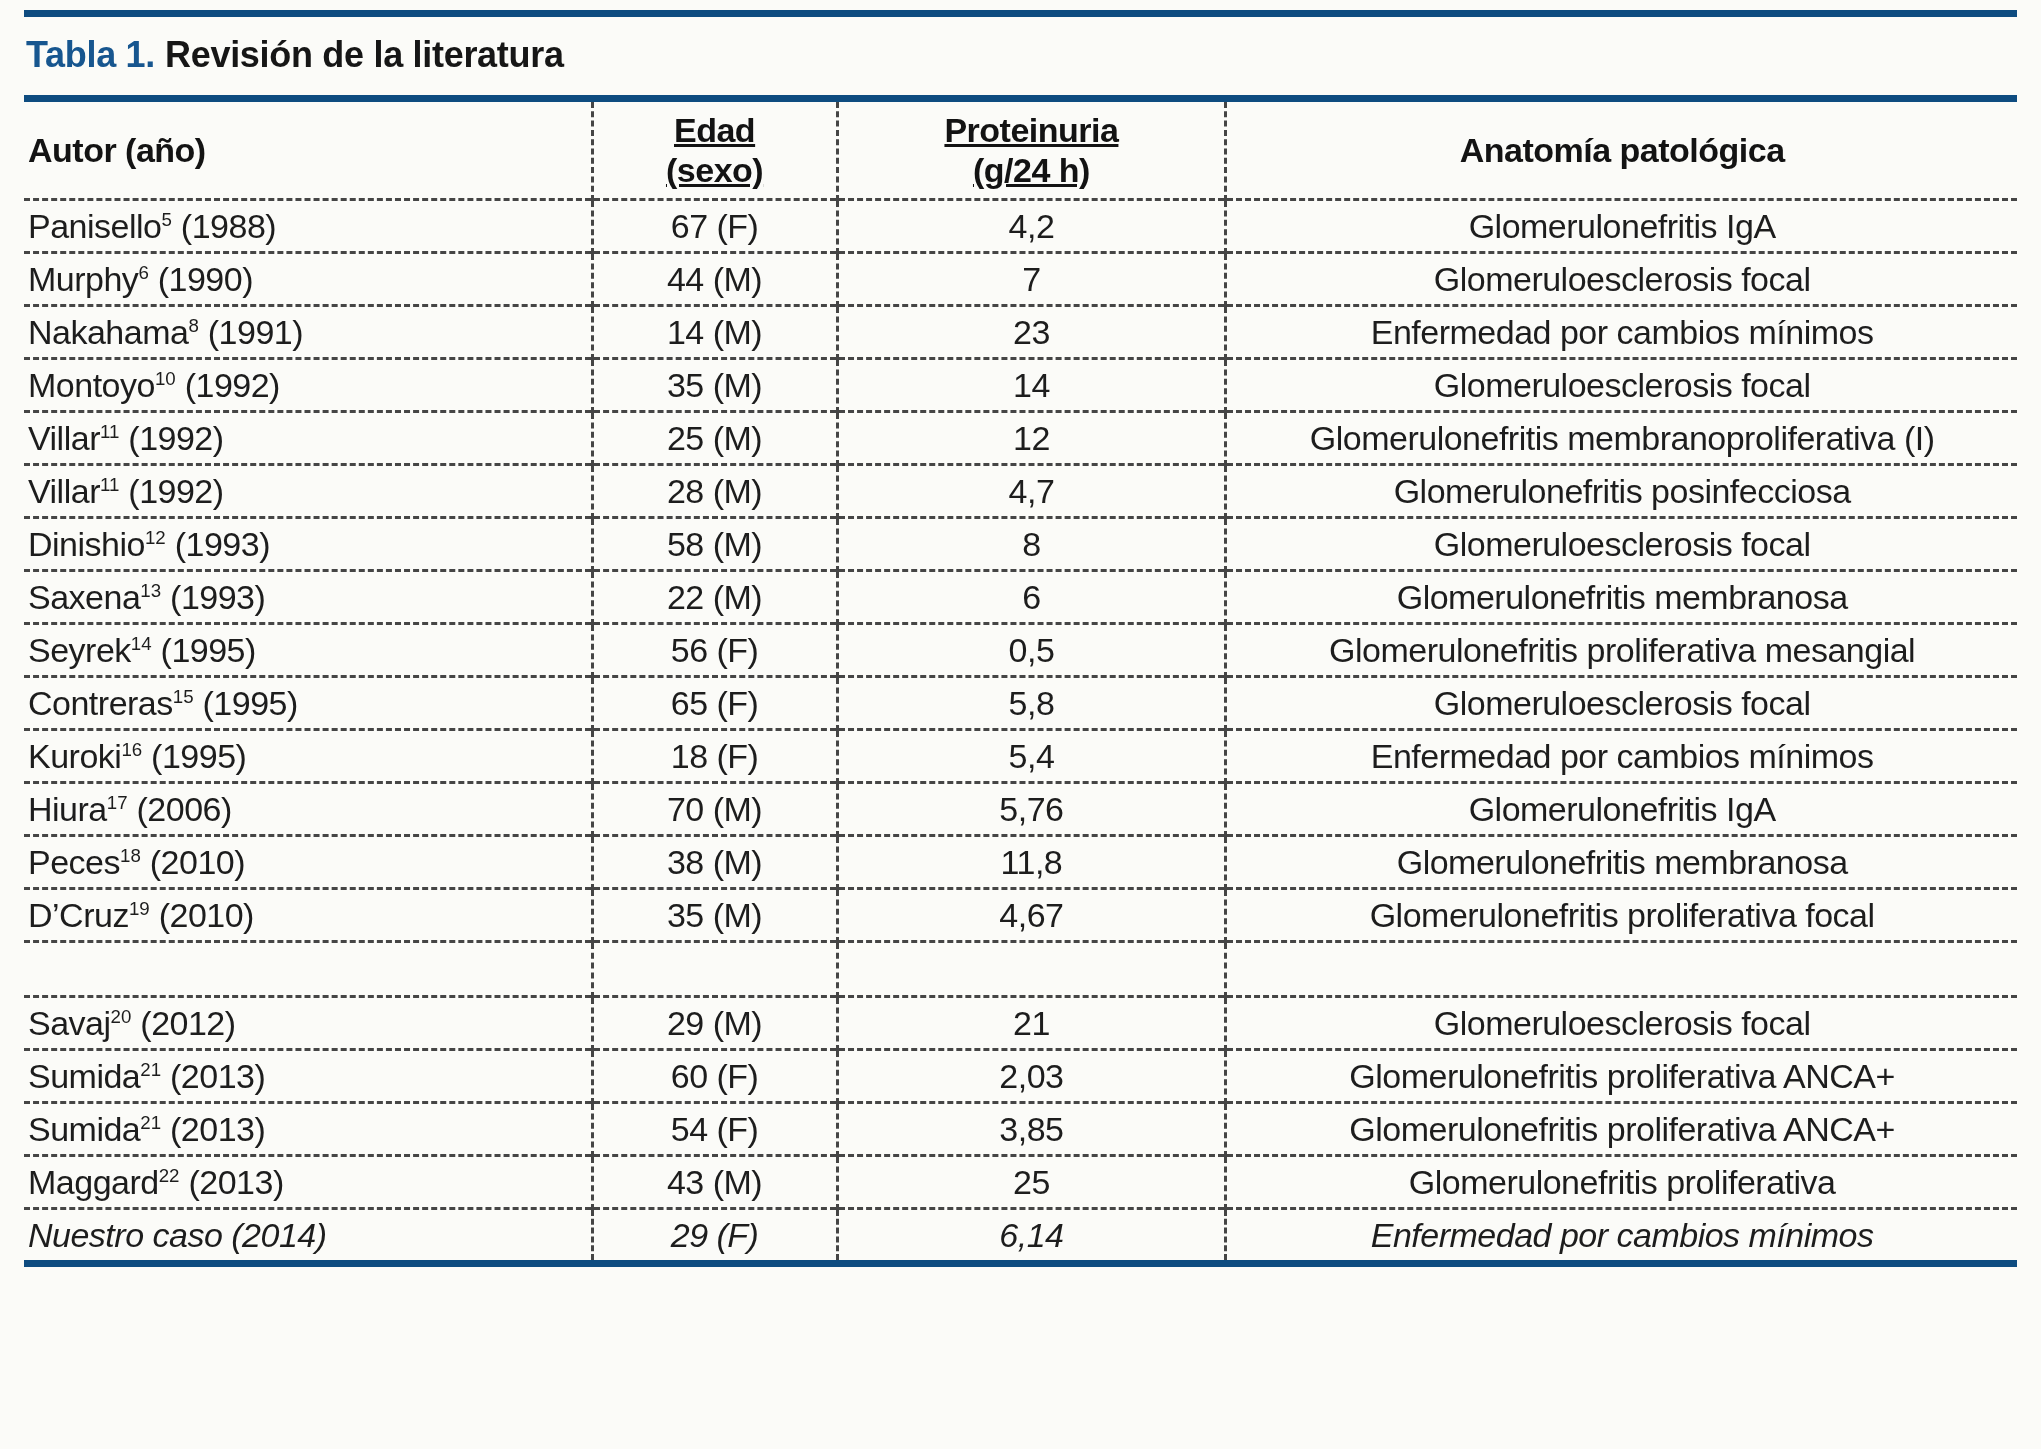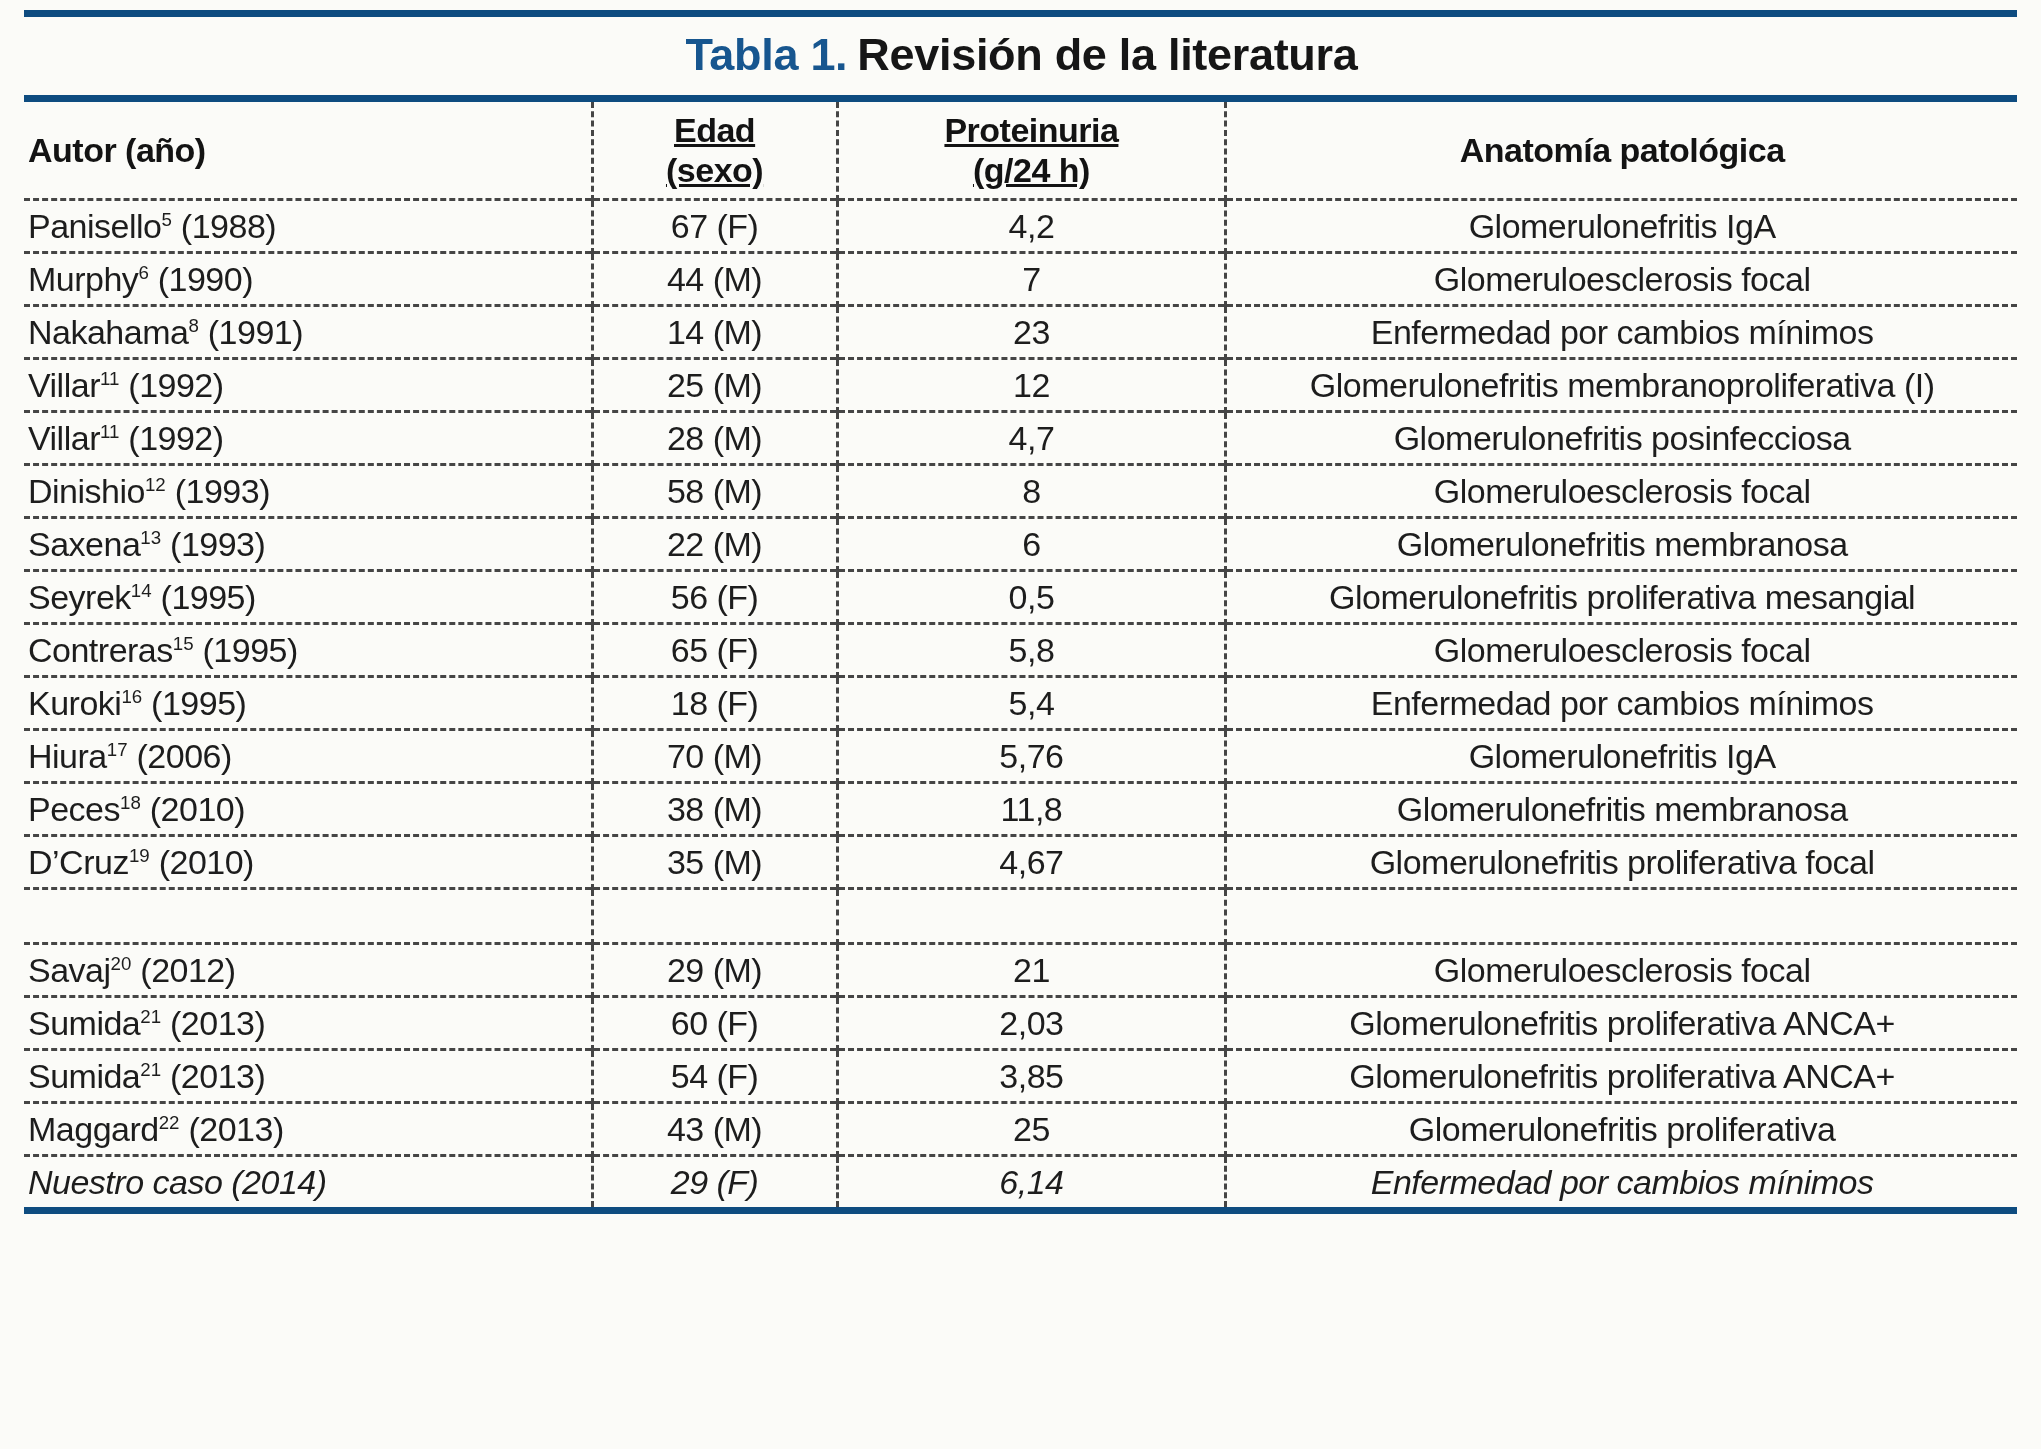--- a/index.html
+++ b/index.html
@@ -14,25 +14,24 @@
   }
   .page {
     padding: 10px 24px 0 24px;
   }
   .rule {
     height: 7px;
     background: #0e4c80;
   }
   .title {
     margin: 16px 0 18px 2px;
-    font-size: 45px;
+    font-size: 36px;
     line-height: 44px;
     font-weight: bold;
     letter-spacing: -0.3px;
-    text-align: center;
   }
   .title .label { color: #17568f; }
   .title .caption { color: #161616; margin-left: 10px; }
 
   table.lit {
     width: 100%;
     border-collapse: collapse;
     table-layout: fixed;
     font-size: 34px;
     letter-spacing: -0.5px;
@@ -126,20 +125,26 @@
           <td class="ac">7</td>
           <td class="ac">Glomeruloesclerosis focal</td>
         </tr>
         <tr>
           <td class="al">Nakahama<sup>8</sup>&nbsp;(1991)</td>
           <td class="ac">14 (M)</td>
           <td class="ac">23</td>
           <td class="ac">Enfermedad por cambios mínimos</td>
         </tr>
         <tr>
+          <td class="al">Montoyo<sup>10</sup>&nbsp;(1992)</td>
+          <td class="ac">35 (M)</td>
+          <td class="ac">14</td>
+          <td class="ac">Glomeruloesclerosis focal</td>
+        </tr>
+        <tr>
           <td class="al">Villar<sup>11</sup>&nbsp;(1992)</td>
           <td class="ac">25 (M)</td>
           <td class="ac">12</td>
           <td class="ac">Glomerulonefritis membranoproliferativa (I)</td>
         </tr>
         <tr>
           <td class="al">Villar<sup>11</sup>&nbsp;(1992)</td>
           <td class="ac">28 (M)</td>
           <td class="ac">4,7</td>
           <td class="ac">Glomerulonefritis posinfecciosa</td>

